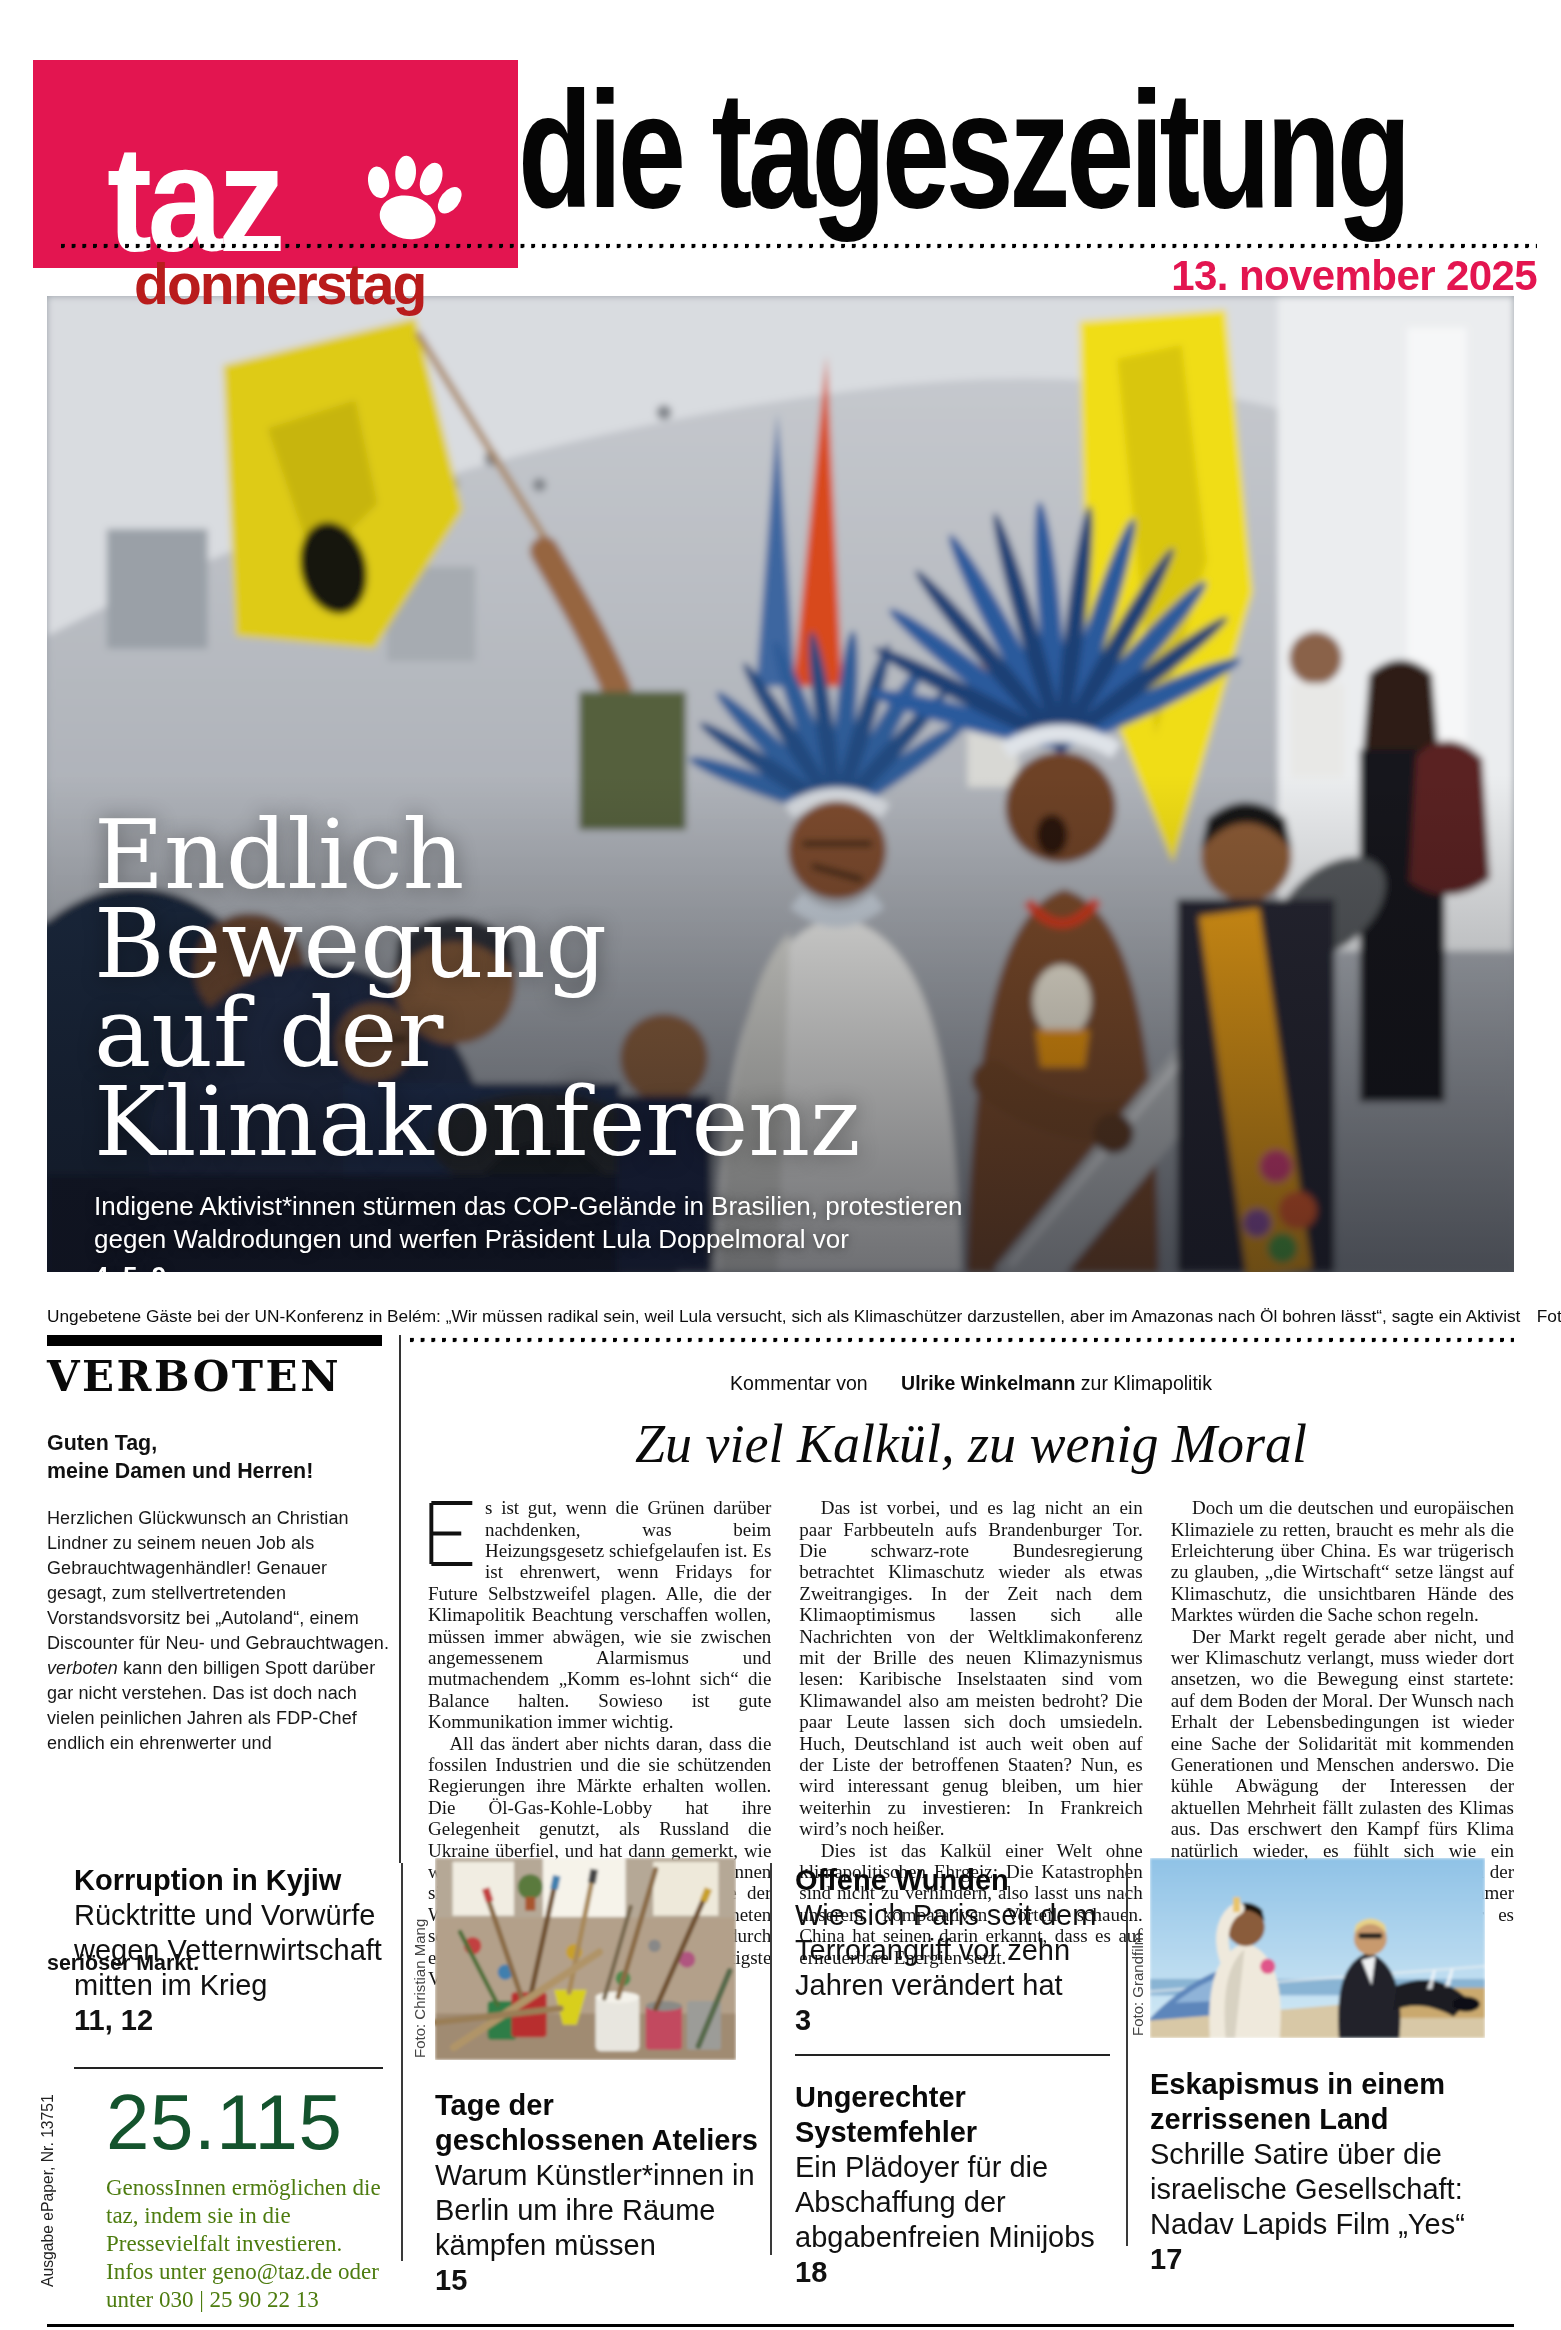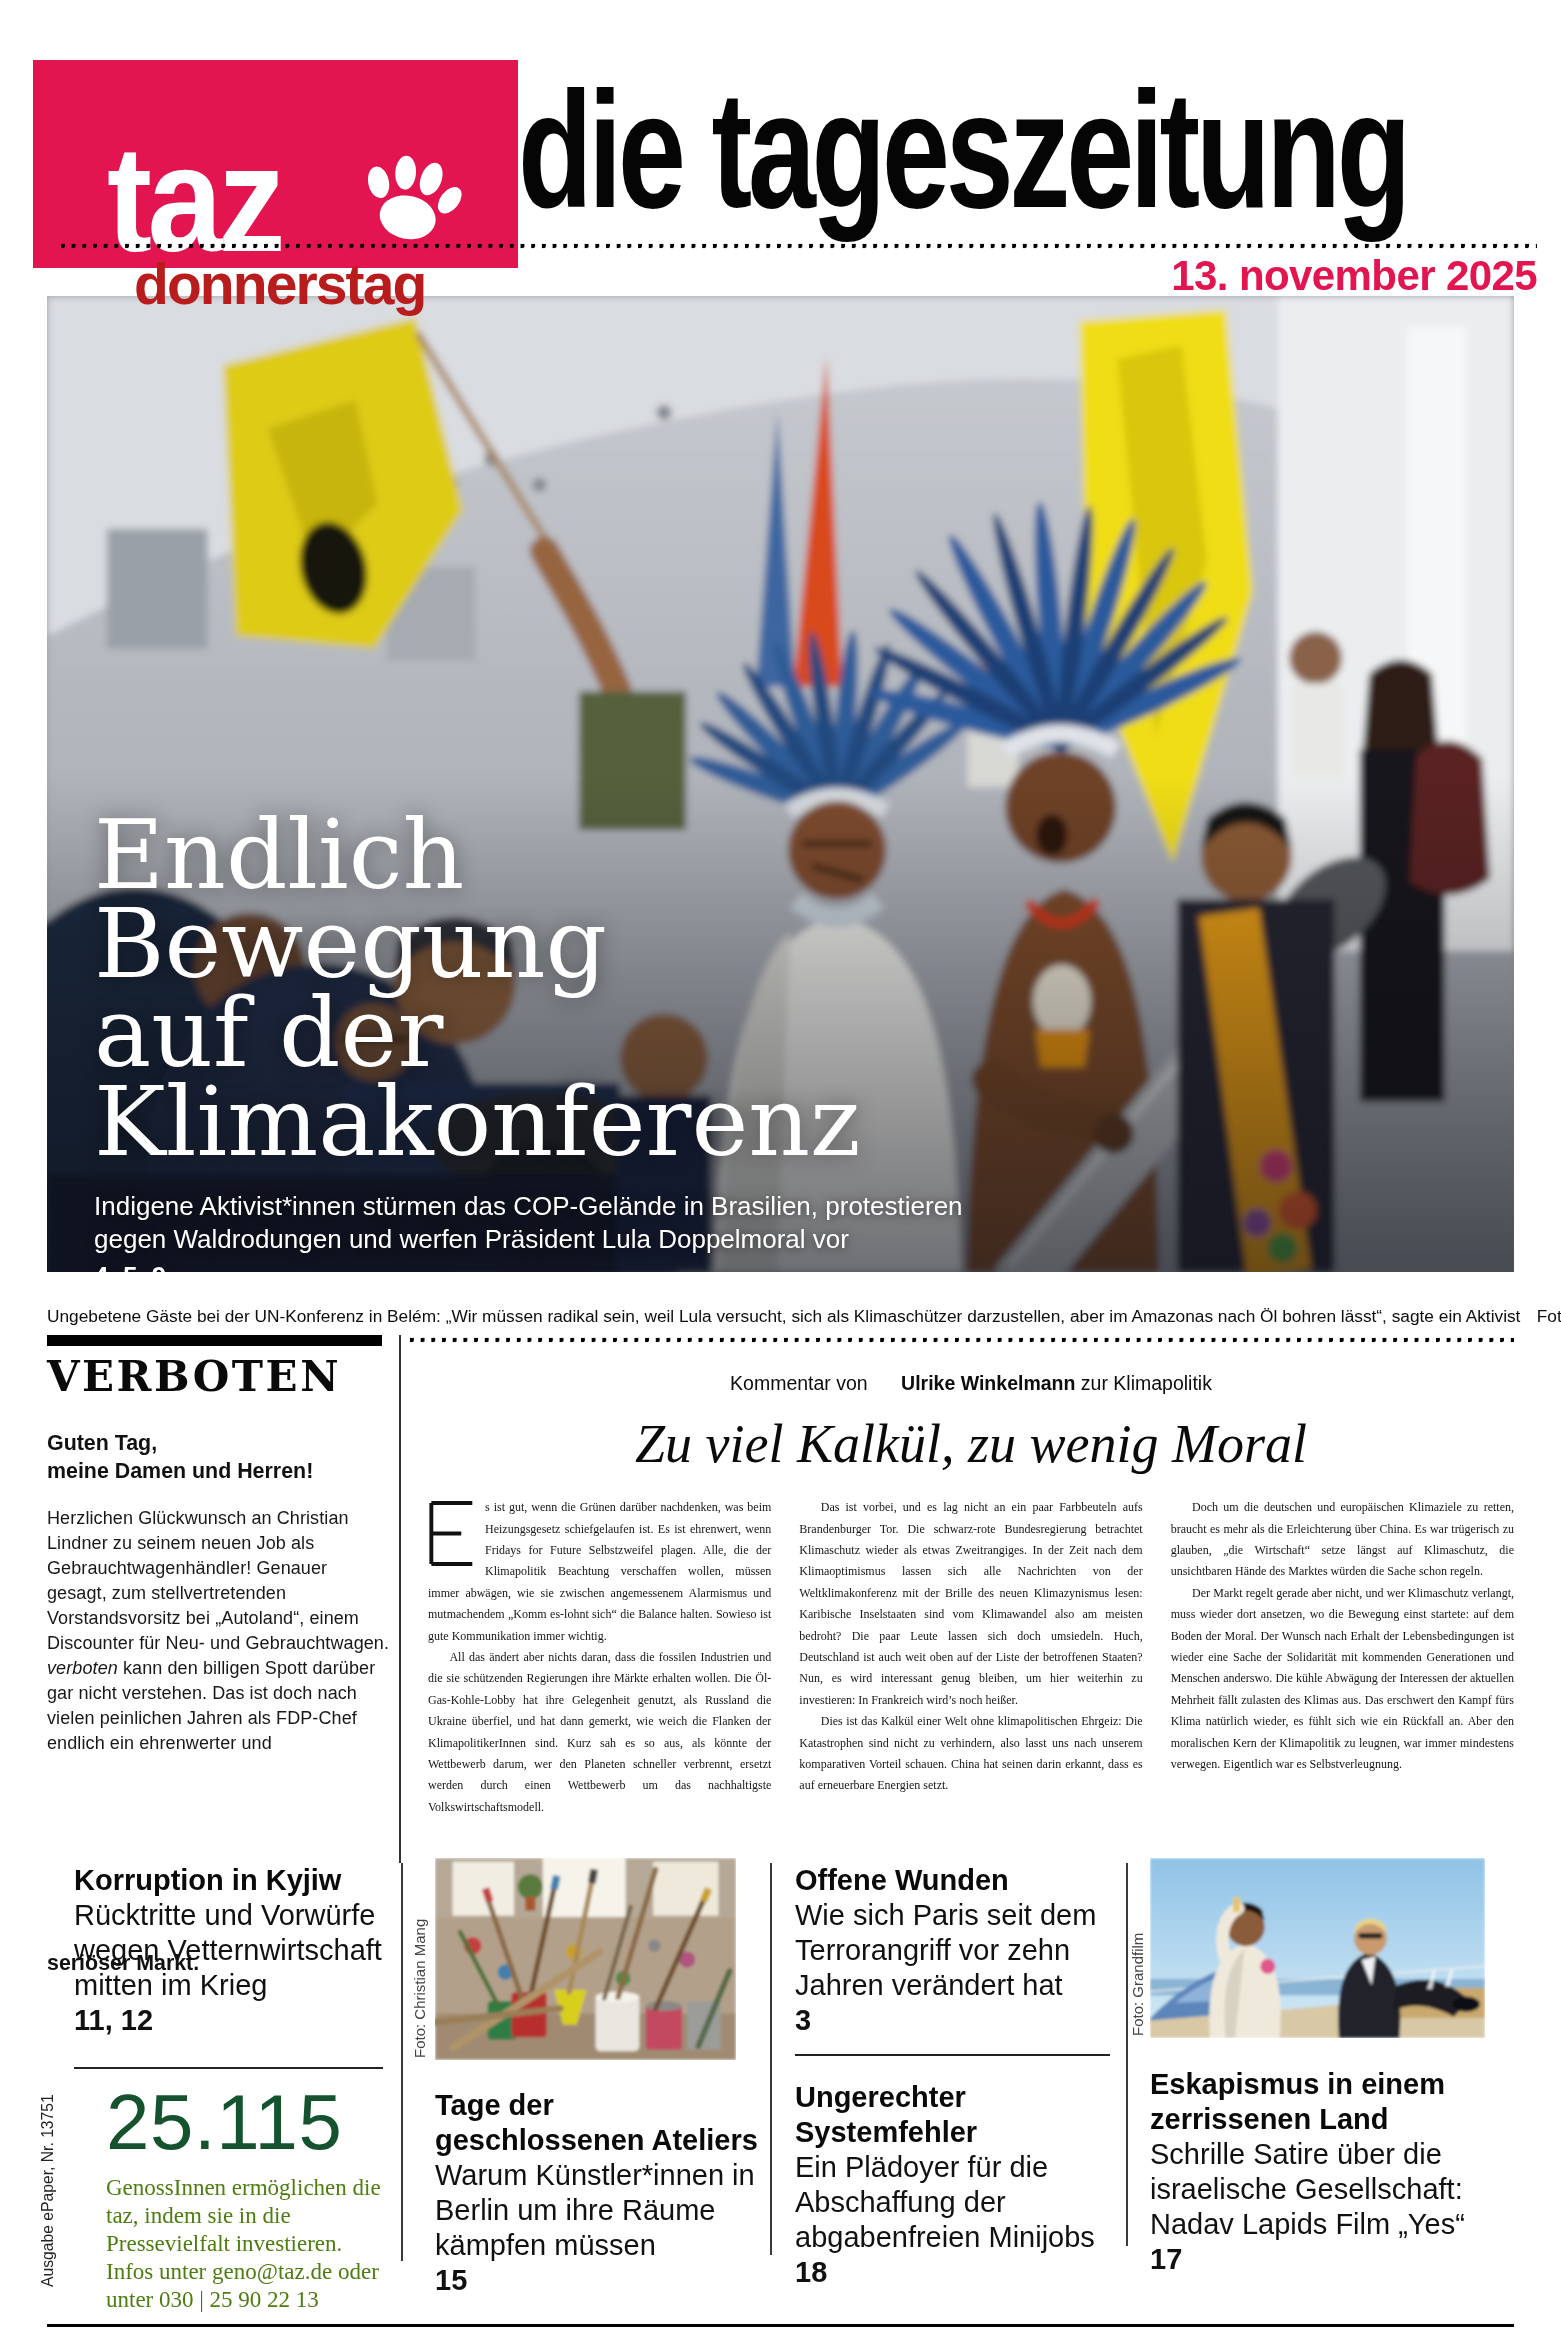--- a/index.html
+++ b/index.html
@@ -50,21 +50,21 @@
   .v-body{font-size:18px;line-height:25px;letter-spacing:0.1px;color:#181818;}
   .v-body .it{font-style:italic;}
   .v-close{margin-top:195px;font-size:21.4px;font-weight:bold;}
 
   .kommentar{position:absolute;left:428px;top:1354px;width:1086px;}
   .k-kicker{text-align:center;font-size:19.5px;margin-top:17.6px;color:#0d0d0d;}
   .k-kicker .b{font-weight:bold;margin-left:28px;}
   .k-headline{text-align:center;font-family:"Liberation Serif",serif;font-style:italic;
               font-weight:normal;font-size:54px;line-height:60px;margin:16.4px 0 0;color:#0a0a0a;}
   .k-cols{margin-top:23px;column-count:3;column-gap:28px;text-align:justify;
-          font-family:"Liberation Serif",serif;font-size:12px;line-height:21.4px;
+          font-family:"Liberation Serif",serif;font-size:19px;line-height:21.4px;
           hyphens:auto;color:#141414;}
   .k-cols p{margin:0;}
   .k-cols p + p{text-indent:21.4px;}
   .dropcap{float:left;width:47px;height:65px;margin:3.8px 10px 1.3px 0;}
 
   
   .vdiv{position:absolute;width:1.9px;background:#3a3a3a;top:1863px;height:398px;}
   .vdiv.d1{left:401px;} .vdiv.d2{left:770px;height:392px;} .vdiv.d3{left:1126px;height:383px;}
 
   .teaser h3{margin:0;font-size:29px;line-height:35px;font-weight:bold;color:#0a0a0a;}

